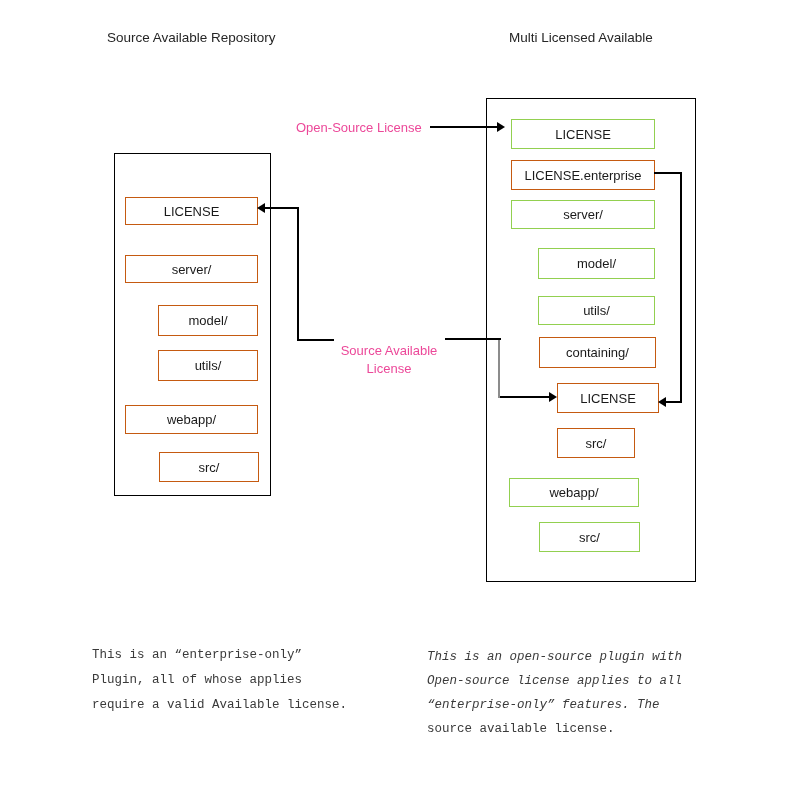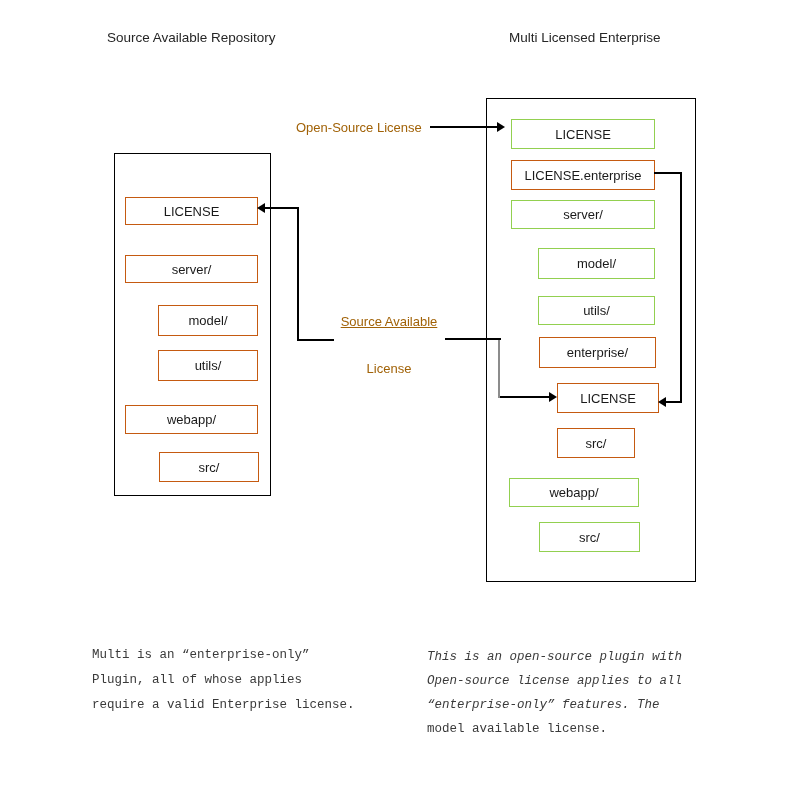--- a/index.html
+++ b/index.html
@@ -13,21 +13,21 @@
   .outline{
     position:absolute;border:1.5px solid #000000;background:transparent;
   }
   .fbox{
     position:absolute;display:flex;align-items:center;justify-content:center;
     font-size:13px;color:#1a1a1a;background:#ffffff;white-space:nowrap;
   }
   .fbox.orange{border:1.5px solid var(--source-available-orange,#C55A11);justify-content:center;}
   .fbox.green{border:1.5px solid var(--open-source-green,#92D050);}
   .label{
-    position:absolute;font-size:13px;color:#a16207;white-space:nowrap;
+    position:absolute;font-size:13px;color:#ec4899;white-space:nowrap;
   }
   .label.center{text-align:center;}
   .hline,.vline{position:absolute;background:#000000;}
   .hline{height:2px;}
   .vline{width:2px;}
   .vline.gray,.hline.gray{background:var(--connector-gray,#8C8C8C);}
   .ah{position:absolute;width:0;height:0;}
   .ah.right{border-top:5px solid transparent;border-bottom:5px solid transparent;border-left:8px solid #000;}
   .ah.left{border-top:5px solid transparent;border-bottom:5px solid transparent;border-right:8px solid #000;}
   .note{
@@ -37,21 +37,21 @@
   .note .ln{height:25px;}
   .note .ln3{height:24px;font-style:italic;}
   .note .lnt{height:20px;}
 </style>
 </head>
 <body>
 
 <div class="canvas">
 
   <div class="title" style="left:107px;top:30px;">Source Available Repository</div>
-  <div class="title" style="left:509px;top:30px;">Multi Licensed Enterprise</div>
+  <div class="title" style="left:509px;top:30px;">Multi Licensed Available</div>
 
   <div class="outline" style="left:114px;top:153px;width:155px;height:341px;"></div>
   <div class="outline" style="left:486px;top:98px;width:208px;height:482px;"></div>
 
   <div class="fbox orange" style="left:125px;top:197px;width:131px;height:26px;">
       <span>LICENSE</span>
     </div>
   <div class="fbox orange" style="left:125px;top:255px;width:131px;height:26px;">
       <span>server/</span>
     </div>
@@ -77,37 +77,37 @@
   <div class="fbox green" style="left:511px;top:200px;width:142px;height:27px;">
       <span>server/</span>
     </div>
   <div class="fbox green" style="left:538px;top:248px;width:115px;height:29px;">
       <span>model/</span>
     </div>
   <div class="fbox green" style="left:538px;top:296px;width:115px;height:27px;">
       <span>utils/</span>
     </div>
   <div class="fbox orange" style="left:539px;top:337px;width:115px;height:29px;">
-      <span>enterprise/</span>
+      <span>containing/</span>
     </div>
   <div class="fbox orange" style="left:557px;top:383px;width:100px;height:28px;">
       <span>LICENSE</span>
     </div>
   <div class="fbox orange" style="left:557px;top:428px;width:76px;height:28px;">
       <span>src/</span>
     </div>
   <div class="fbox green" style="left:509px;top:478px;width:128px;height:27px;">
       <span>webapp/</span>
     </div>
   <div class="fbox green" style="left:539px;top:522px;width:99px;height:28px;">
       <span>src/</span>
     </div>
 
   <div class="label" style="left:296px;top:120px;">Open-Source License</div>
-  <div class="label center" style="left:330px;top:314px;width:118px;text-decoration:underline;">Source Available</div>
+  <div class="label center" style="left:330px;top:343px;width:118px;">Source Available</div>
   <div class="label center" style="left:330px;top:361px;width:118px;">License</div>
 
   <div class="hline" style="left:430px;top:126px;width:67px;"></div>
   <div class="ah right" style="left:497px;top:122px;"></div>
 
   <div class="ah left" style="left:257px;top:203px;"></div>
   <div class="hline" style="left:265px;top:207px;width:34px;"></div>
   <div class="vline" style="left:297px;top:207px;height:134px;"></div>
   <div class="hline" style="left:297px;top:339px;width:37px;"></div>
 
@@ -115,24 +115,24 @@
   <div class="vline gray" style="left:498px;top:340px;height:58px;"></div>
   <div class="hline" style="left:500px;top:396px;width:49px;"></div>
   <div class="ah right" style="left:549px;top:392px;"></div>
 
   <div class="hline" style="left:654px;top:172px;width:28px;"></div>
   <div class="vline" style="left:680px;top:172px;height:231px;"></div>
   <div class="hline" style="left:665px;top:401px;width:16px;"></div>
   <div class="ah left" style="left:658px;top:397px;"></div>
 
   <div class="note" style="left:92px;top:648px;">
-    <div class="ln">Multi is an “enterprise-only”</div>
+    <div class="ln">This is an “enterprise-only”</div>
     <div class="ln">Plugin, all of whose applies</div>
-    <div class="ln">require a valid Enterprise license.</div>
+    <div class="ln">require a valid Available license.</div>
   </div>
   <div class="note" style="left:427px;top:650px;">
     <div class="ln3">This is an open-source plugin with</div>
     <div class="ln3">Open-source license applies to all</div>
     <div class="ln3">“enterprise-only” features. The</div>
-    <div class="lnt">model available license.</div>
+    <div class="lnt">source available license.</div>
   </div>
 
 </div>
 
 </body></html>

